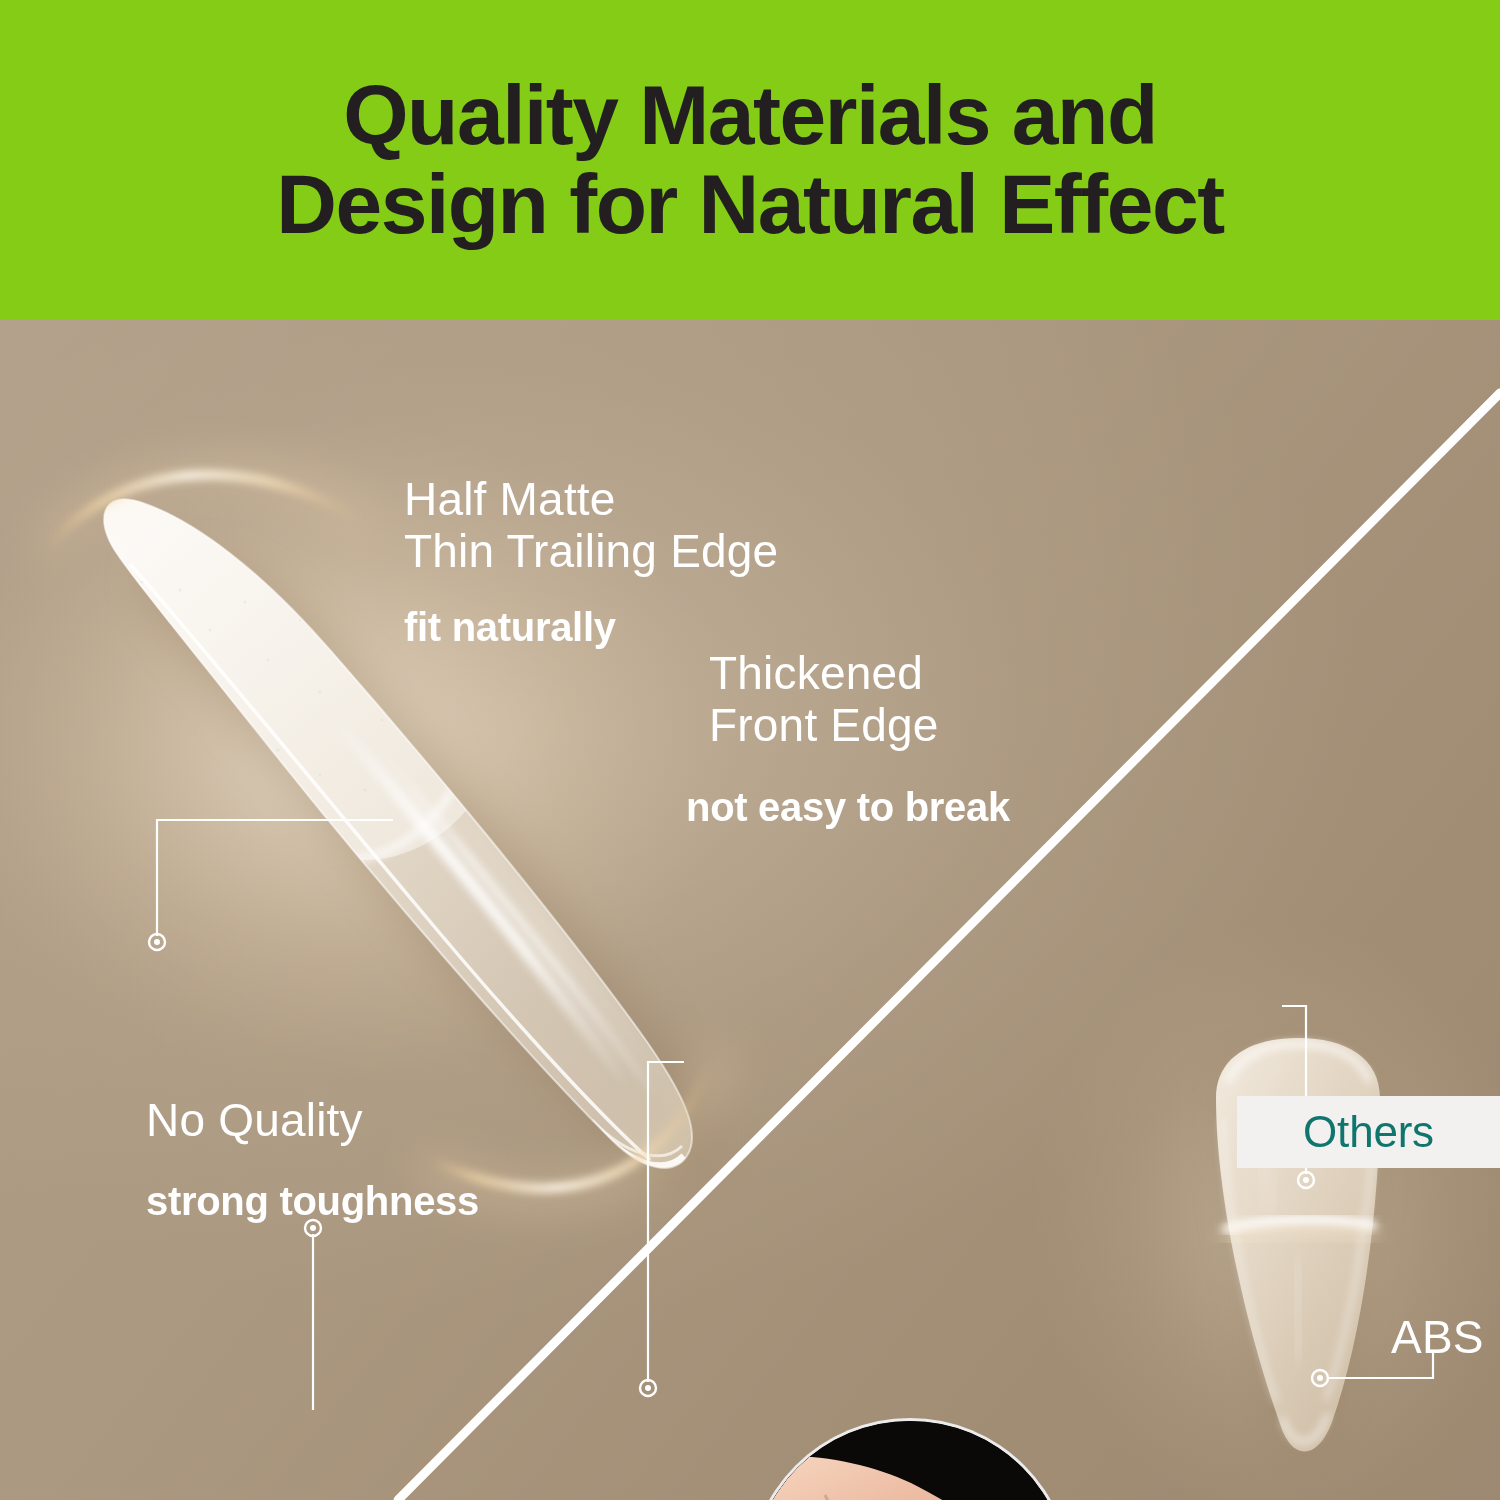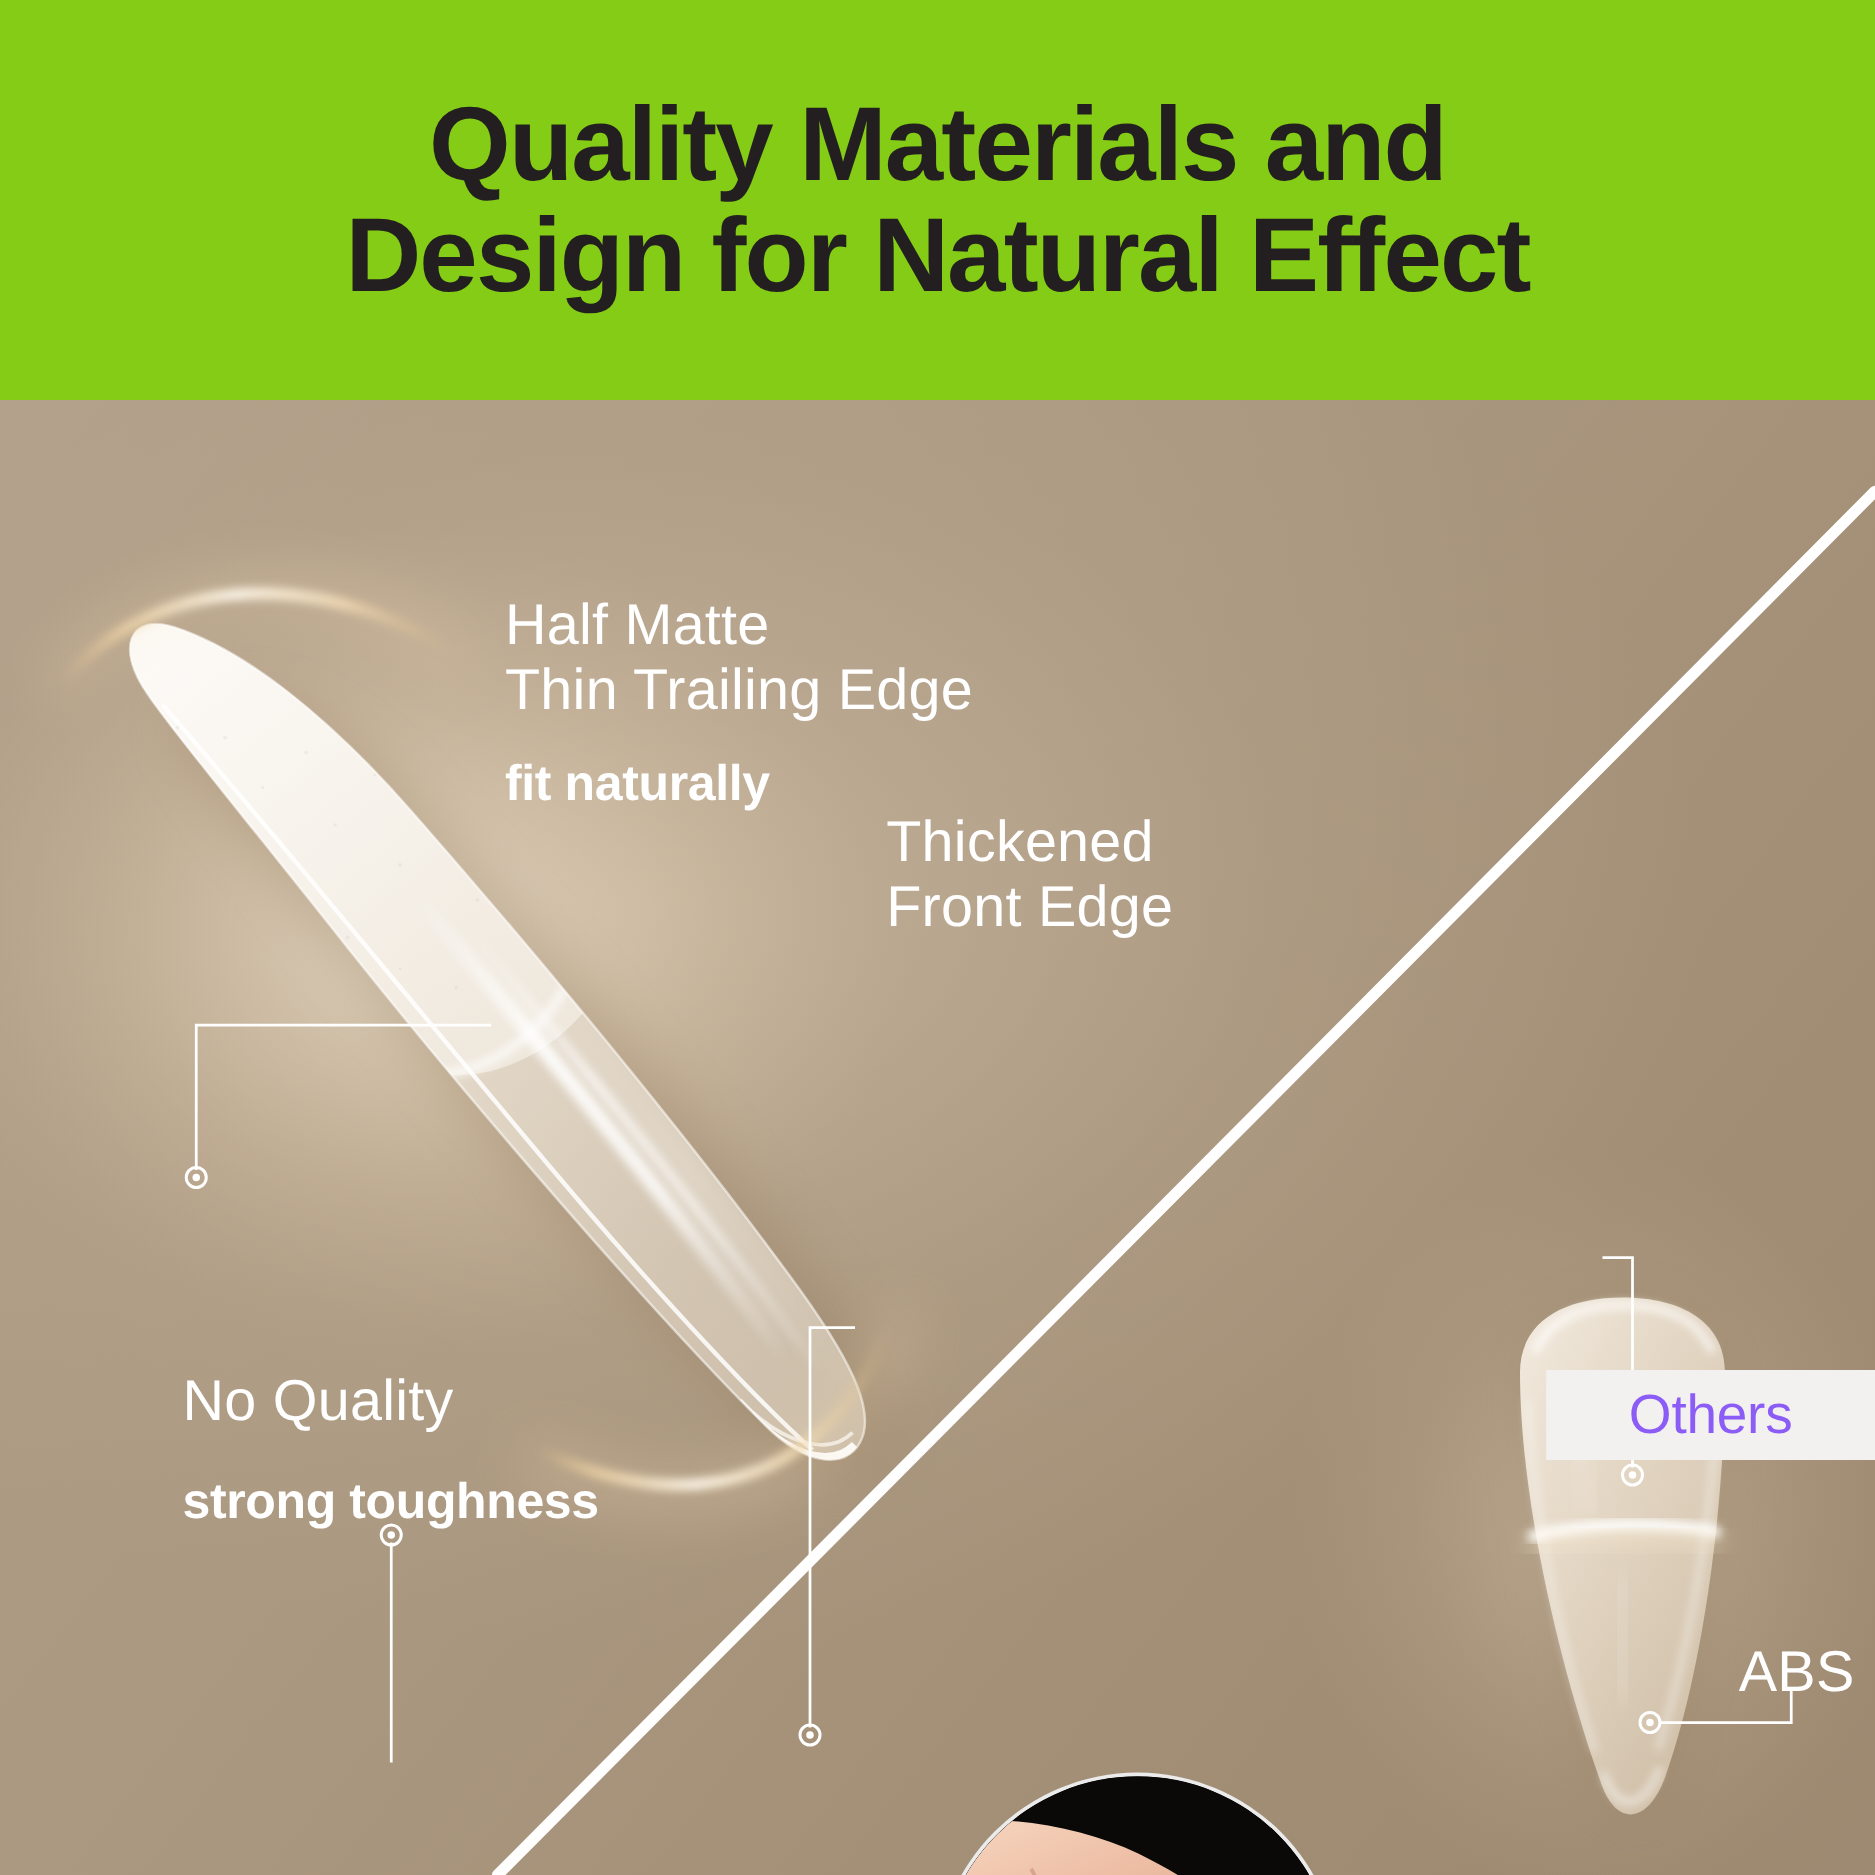--- a/index.html
+++ b/index.html
@@ -82,21 +82,21 @@
     top: 776px;
     width: 263px;
     height: 72px;
     background: #f2f1ef;
     display: flex;
     align-items: center;
     justify-content: center;
     box-sizing: border-box;
   }
   .badge-others span {
-    color: #8b5cf6;
+    color: #0f766e;
     font-weight: 500;
     font-size: 44px;
     letter-spacing: -0.2px;
     font-family: "Liberation Sans", sans-serif;
   }
 
   
   .photo-circle {
     position: absolute;
     left: 748px;
@@ -410,20 +410,21 @@
       </svg>
     </div>
   </div>
 
   <div class="lbl lbl-light" style="left:404px; top:154px; width:470px;">Half Matte
 Thin Trailing Edge</div>
   <div class="lbl lbl-bold" style="left:404px; top:284px; width:470px;">fit naturally</div>
 
   <div class="lbl lbl-light" style="left:709px; top:328px; width:450px;">Thickened
 Front Edge</div>
+  <div class="lbl lbl-bold" style="left:686px; top:464px; width:470px;">not easy to break</div>
 
   <div class="lbl lbl-light" style="left:146px; top:775px; width:420px;">No Quality</div>
   <div class="lbl lbl-bold" style="left:146px; top:858px; width:470px;">strong toughness</div>
 
 
 
   <div class="lbl lbl-light" style="left:1391px; top:992px; width:140px;">ABS</div>
 
   <div class="badge-others">
     <span>Others</span>

